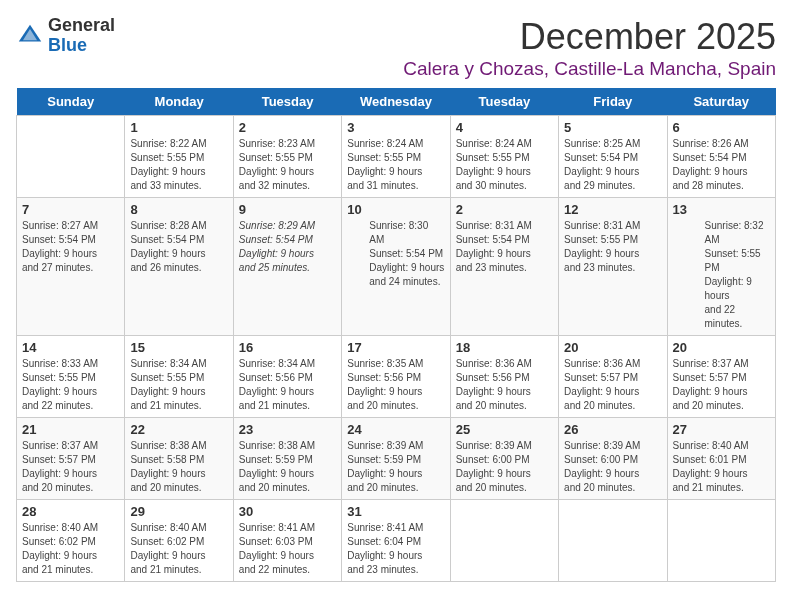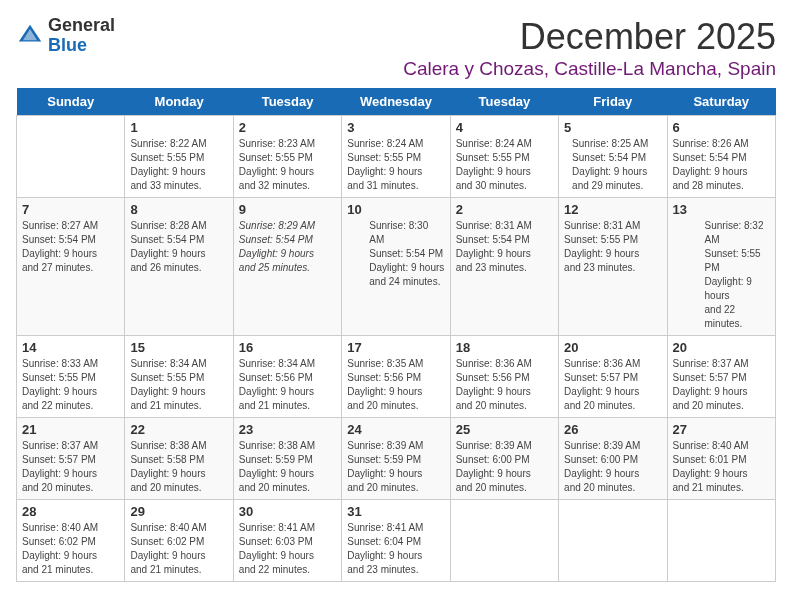--- a/index.html
+++ b/index.html
@@ -151,21 +151,21 @@
         </td>
         <td>
           <span class="day-num">4</span>
           <div class="day-info" style="white-space: pre-line;">Sunrise: 8:24 AM
 Sunset: 5:55 PM
 Daylight: 9 hours
 and 30 minutes.</div>
         </td>
         <td>
           <span class="day-num">5</span>
-          <div class="day-info" style="white-space: pre-line; margin-left: 8px;">Sunrise: 8:25 AM
+          <div class="day-info" style="white-space: pre-line;">Sunrise: 8:25 AM
 Sunset: 5:54 PM
 Daylight: 9 hours
 and 29 minutes.</div>
         </td>
         <td>
           <span class="day-num">6</span>
           <div class="day-info" style="white-space: pre-line;">Sunrise: 8:26 AM
 Sunset: 5:54 PM
 Daylight: 9 hours
 and 28 minutes.</div>

